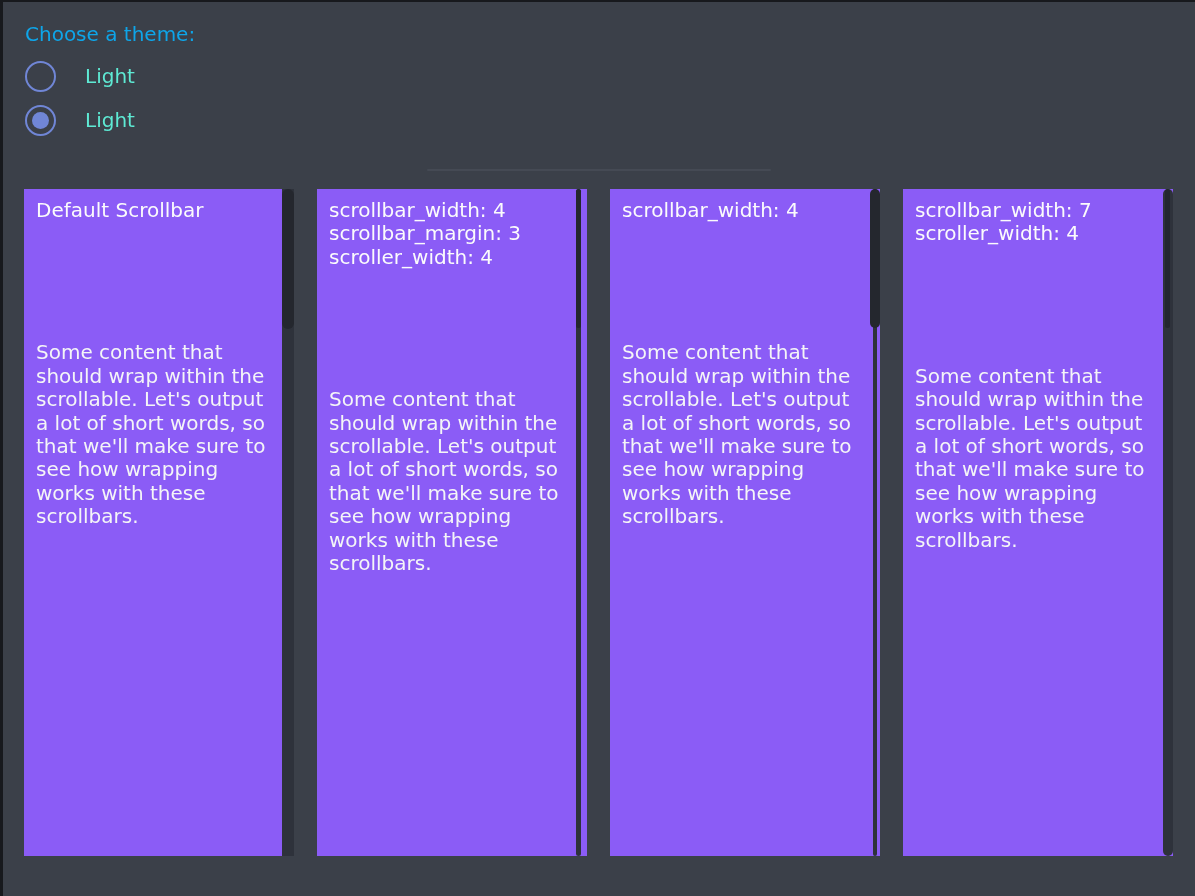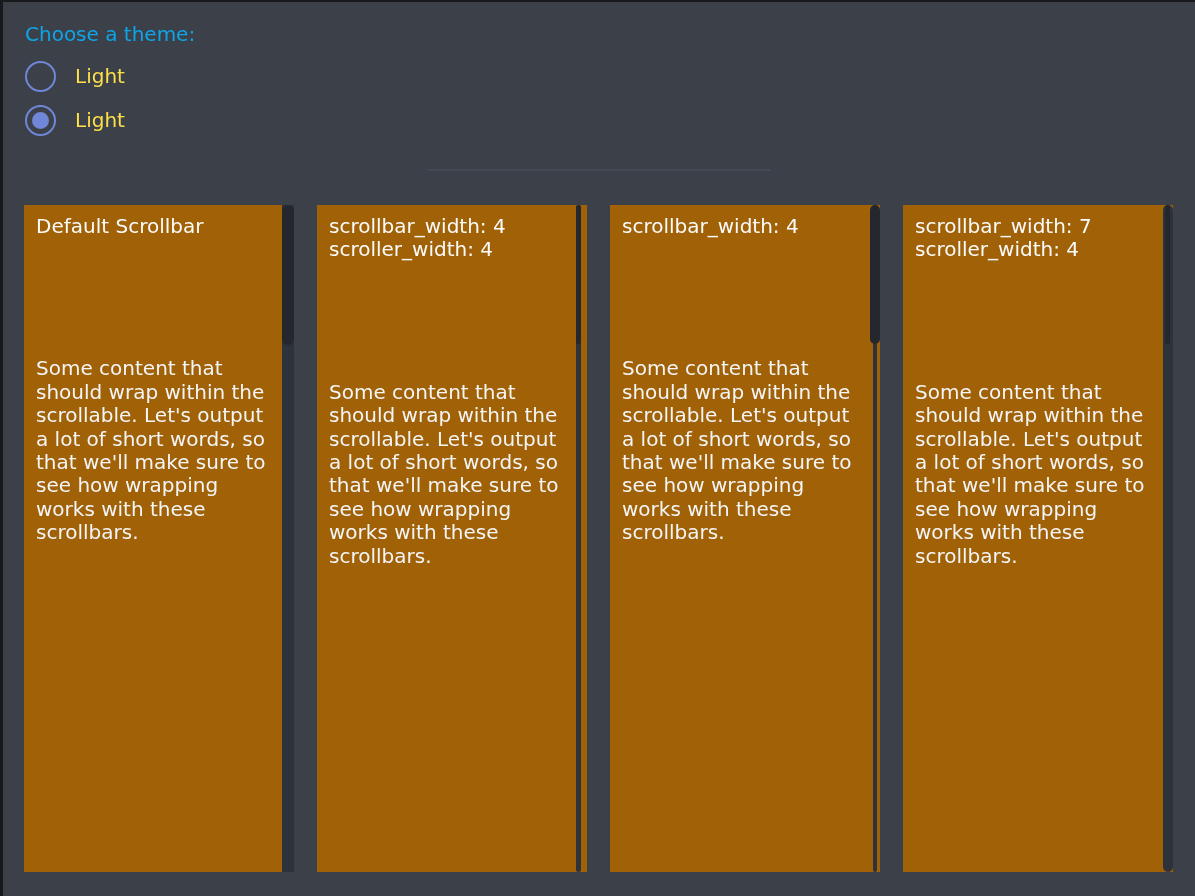--- a/index.html
+++ b/index.html
@@ -25,32 +25,32 @@
   .radio-row.light { top: 60px; }
   .radio-row.dark  { top: 104px; }
   .radio-circle {
     width: 27px; height: 27px; border-radius: 50%;
     border: 2px solid #7086d6;
     display: flex; align-items: center; justify-content: center;
     flex: 0 0 auto;
   }
   .radio-dot { width: 17px; height: 17px; border-radius: 50%; background: #7086d6; display: none; }
   .radio-row.selected .radio-dot { display: block; }
-  .radio-text { margin-left: 19px; font-size: 20px; color: #fde047; text-align: center; }
+  .radio-text { margin-left: 29px; font-size: 20px; color: #5eead4; text-align: center; }
 
   
   .divider {
     position: absolute; left: 427px; top: 169px; width: 344px; height: 2px;
     background: #454a54; border-radius: 1px;
   }
 
   
   .panel {
-    position: absolute; top: 205px; width: 270px; height: 667px;
-    background: #a16207; overflow: hidden;
+    position: absolute; top: 189px; width: 270px; height: 667px;
+    background: #8b5cf6; overflow: hidden;
   }
   .panel.p1 { left: 24px; }
   .panel.p2 { left: 317px; }
   .panel.p3 { left: 610px; }
   .panel.p4 { left: 903px; }
 
   .panel-inner { padding: 10px 12px 0 12px; }
   .panel-header { font-size: 20px; line-height: 23.4px; color: #fbfbfc; }
   .panel-header div { white-space: nowrap; }
   .spacer { height: 119px; }
@@ -107,20 +107,21 @@
     <div class="panel-body">Some content that should wrap within the scrollable. Let's output a lot of short words, so that we'll make sure to see how wrapping works with these scrollbars.</div>
   </div>
   <div class="sb-track"></div>
   <div class="sb-thumb"></div>
 </div>
 
 <div class="panel p2">
   <div class="panel-inner">
     <div class="panel-header">
       <div>scrollbar_width: 4</div>
+      <div>scrollbar_margin: 3</div>
       <div>scroller_width: 4</div>
     </div>
     <div class="spacer"></div>
     <div class="panel-body">Some content that should wrap within the scrollable. Let's output a lot of short words, so that we'll make sure to see how wrapping works with these scrollbars.</div>
   </div>
   <div class="sb-track"></div>
   <div class="sb-thumb"></div>
 </div>
 
 <div class="panel p3">

